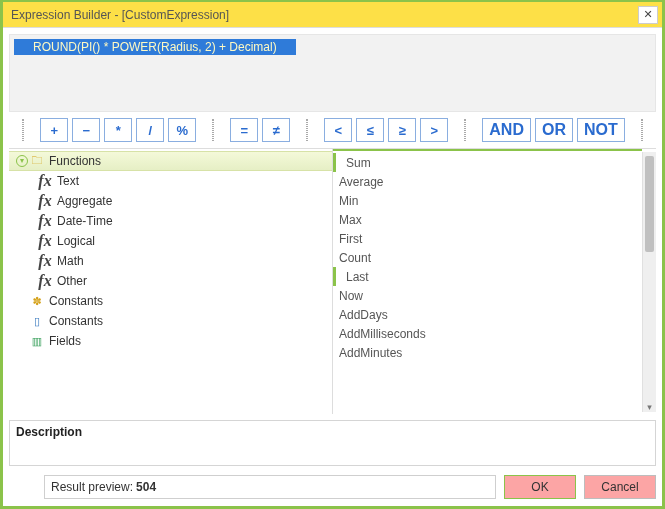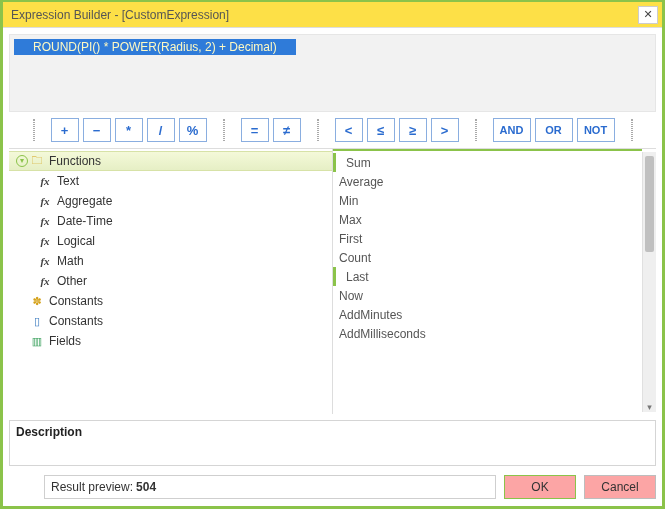--- a/index.html
+++ b/index.html
@@ -80,21 +80,21 @@
     background: #fff;
     color: #2a6bcf;
     font-weight: bold;
     display: flex;
     align-items: center;
     justify-content: center;
     font-size: 13px;
     cursor: pointer;
     padding: 0 6px;
   }
-  .op-btn.word { font-size: 11px; font-weight: bold; min-width: 38px; }
+  .op-btn.word { font-size: 16px; font-weight: bold; min-width: 38px; }
   .content-split {
     display: flex;
     flex: 1 1 auto;
     border-top: 1px solid #ddd;
     min-height: 0;
     margin: 0 6px;
   }
   .left-pane {
     width: 324px;
     flex-shrink: 0;
@@ -161,21 +161,21 @@
   }
   .tree-row.indent1 { padding-left: 28px; }
   .ico {
     display: inline-flex;
     width: 16px; height: 16px;
     margin-right: 4px;
     align-items: center; justify-content: center;
     font-size: 11px;
   }
   .ico.folder { color: #d4a017; }
-  .ico.fx { font-style: italic; color: #444; font-family: Georgia, serif; font-weight: bold; font-size: 11px; }
+  .ico.fx { font-style: italic; color: #444; font-family: Georgia, serif; font-weight: bold; font-size: 16px; }
   .ico.gear { color: #d4a017; }
   .ico.const { color: #3a7abf; }
   .ico.fields { color: #3aa05c; }
   .arrow-circle {
     width: 12px; height: 12px;
     border: 1px solid #8bc34a;
     border-radius: 50%;
     display: inline-flex;
     align-items: center; justify-content: center;
     font-size: 8px; color: #8bc34a;
@@ -347,24 +347,27 @@
         <div class="list-row">
             <span>Count</span>
           </div>
         <div class="list-row hl">
             <span>Last</span>
           </div>
         <div class="list-row">
             <span>Now</span>
           </div>
         <div class="list-row">
+            <span>AddDays</span>
+          </div>
+        <div class="list-row">
+            <span>AddMilliseconds</span>
+          </div>
+        <div class="list-row">
             <span>AddMinutes</span>
-          </div>
-        <div class="list-row">
-            <span>AddMilliseconds</span>
           </div>
       </div>
       <div class="right-scroll">
         <div class="thumb"></div>
         <div class="down-arrow">▾</div>
       </div>
     </div>
   </div>
 
   <div class="desc-panel">

